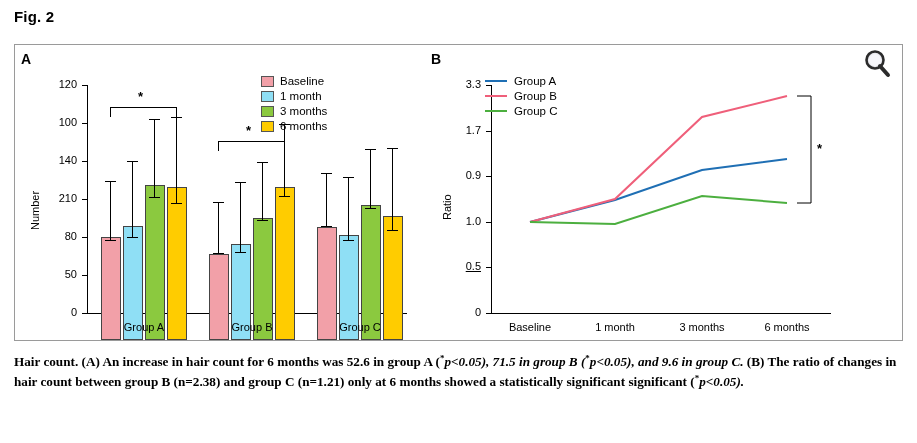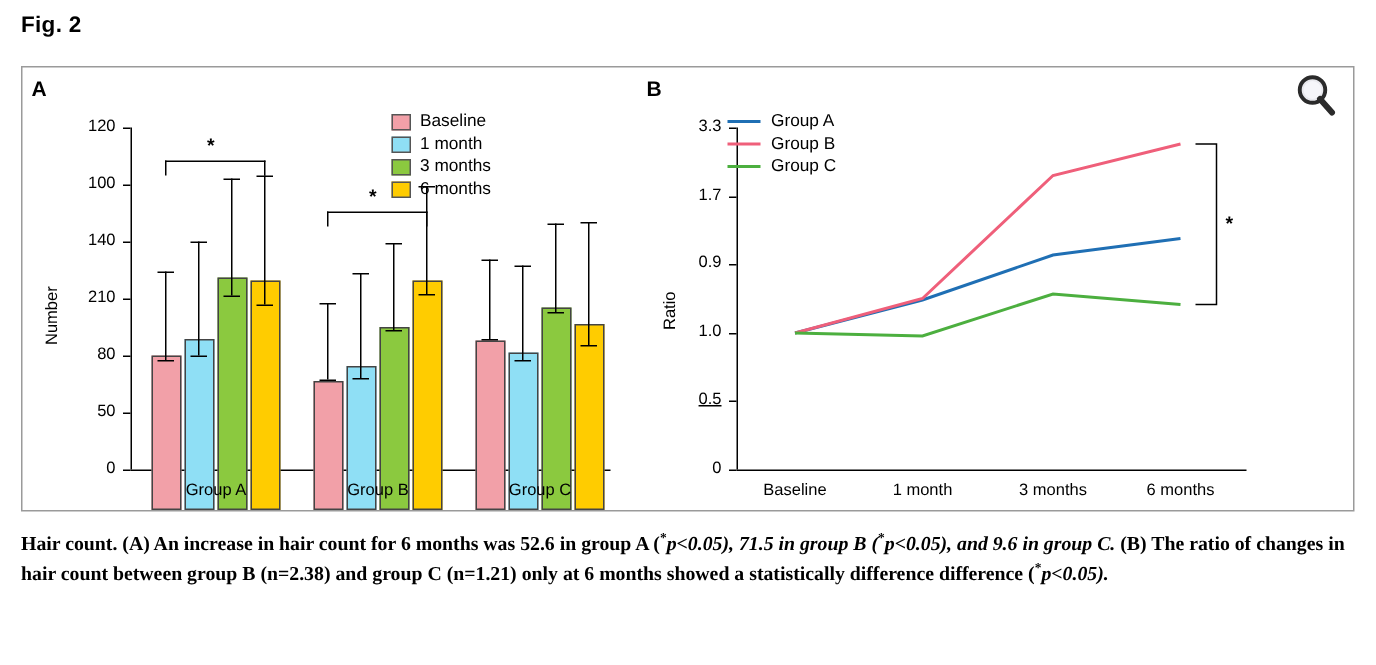--- a/index.html
+++ b/index.html
@@ -382,16 +382,16 @@
           <span>Group C</span>
         </div>
       </div>
     </div>
 
   </div>
 
   <div class="caption">
     <span>Hair count. (A) An increase in hair count for 6 months was 52.6 in group A (</span><sup>*</sup><i>p&lt;0.05), 71.5 in group B (</i><sup>*</sup><i>p&lt;0.05), and 9.6 in group C.</i>
     <span>(B) The ratio of changes in hair count between group B (n=2.38) and group C (n=1.21) only at 6 months showed a statistically</span>
-    <span>difference difference (</span><sup>*</sup><i>p&lt;0.05).</i>
+    <span>significant significant (</span><sup>*</sup><i>p&lt;0.05).</i>
   </div>
 
 </div>
 
 </body></html>

